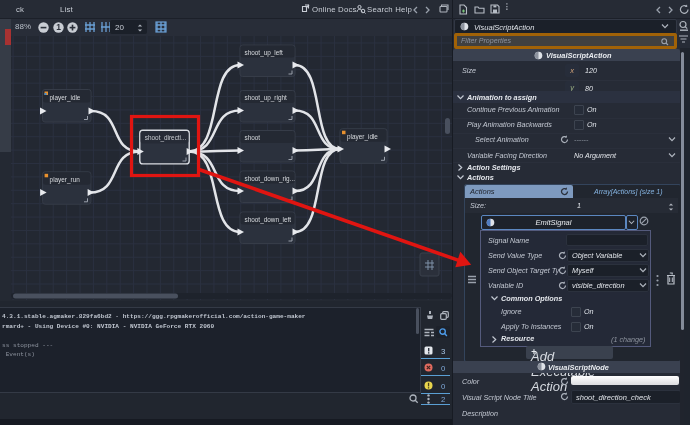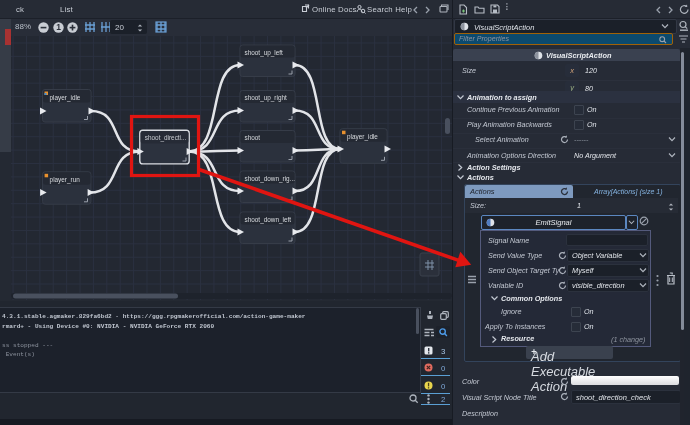--- a/index.html
+++ b/index.html
@@ -319,21 +319,21 @@
       <svg class="abs" style="left:206px;top:4px" width="8" height="5" viewBox="0 0 8 5">
           <path d="M1 0.5l3 3.2 3-3.2" fill="none" stroke="#aeb4bd" stroke-width="1.2"></path>
         </svg>
     </div>
     <svg class="abs" style="left:225px;top:20px" width="12" height="12" viewBox="0 0 12 12">
         <circle cx="5" cy="4.5" r="3" fill="none" stroke="#aeb4bd" stroke-width="1.2"></circle>
         <path d="M7.2 6.7l2 2" stroke="#aeb4bd" stroke-width="1.2"></path>
         <rect x="2" y="9.5" width="8" height="1.4" fill="#aeb4bd"></rect>
       </svg>
 
-    <div class="abs" style="left:1px;top:33px;width:217px;height:9.5px;background:#0c4a6e;border:1px solid #a16207;border-radius:2px">
+    <div class="abs" style="left:1px;top:33px;width:217px;height:9.5px;background:#404040;border:3px solid #a16207;border-radius:2px">
       <span class="abs" style="left:4px;top:1.2px;font-size:7.1px;color:#8d93a0">Filter Properties</span>
       <svg class="abs" style="left:204px;top:1.5px" width="8" height="8" viewBox="0 0 8 8">
           <circle cx="3.2" cy="3.2" r="2.4" fill="none" stroke="#9aa1ac" stroke-width="1.1"></circle>
           <path d="M5 5l2 2" stroke="#9aa1ac" stroke-width="1.1"></path>
         </svg>
     </div>
     <svg class="abs" style="left:225px;top:33.5px" width="11" height="10" viewBox="0 0 11 10">
         <path d="M1 2h9M2.5 5h6M4 8h3" stroke="#aeb4bd" stroke-width="1.2"></path>
       </svg>
 
@@ -373,21 +373,21 @@
     <span class="lab" style="left:134px;top:120px;color:#dde1e7">On</span>
     <span class="lab" style="left:22px;top:135px">Select Animation</span>
     <svg class="abs revt" style="left:107px;top:134.5px" width="9" height="9" viewBox="0 0 9 9">
         <path d="M7.5 4.5a3 3 0 1 1-1-2.2" fill="none" stroke="#aab0ba" stroke-width="1.2"></path>
         <path d="M6.7 0.3l0.2 2.2-2.1-0.3z" fill="#aab0ba"></path>
       </svg>
     <span class="lab" style="left:121px;top:135px;color:#9aa1ac">------</span>
     <svg class="abs" style="left:215px;top:137px" width="8" height="5" viewBox="0 0 8 5">
         <path d="M1 0.5l3 3.2 3-3.2" fill="none" stroke="#aeb4bd" stroke-width="1.2"></path>
       </svg>
-    <span class="lab" style="left:14px;top:151px">Animation Options Direction</span>
+    <span class="lab" style="left:14px;top:151px">Variable Facing Direction</span>
     <span class="lab" style="left:121px;top:151px;color:#e2e5ea">No Argument</span>
     <svg class="abs" style="left:215px;top:153px" width="8" height="5" viewBox="0 0 8 5">
         <path d="M1 0.5l3 3.2 3-3.2" fill="none" stroke="#aeb4bd" stroke-width="1.2"></path>
       </svg>
     <svg class="abs" style="left:5px;top:163.5px" width="5" height="7" viewBox="0 0 5 7">
         <path d="M0.5 0.5l3.2 3-3.2 3" fill="none" stroke="#c3c8d2" stroke-width="1.2"></path>
       </svg>
     <span class="labb" style="left:14px;top:162.5px">Action Settings</span>
     <svg class="abs" style="left:4px;top:175px" width="7" height="5" viewBox="0 0 7 5">
         <path d="M0.5 0.5l3 3.2 3-3.2" fill="none" stroke="#c3c8d2" stroke-width="1.2"></path>
@@ -466,21 +466,21 @@
               <path d="M1 0.5l3 3.2 3-3.2" fill="none" stroke="#aeb4bd" stroke-width="1.2"></path>
             </svg>
           </div>
         <svg class="abs" style="left:10px;top:65px" width="7" height="5" viewBox="0 0 7 5">
             <path d="M0.5 0.5l3 3.2 3-3.2" fill="none" stroke="#c3c8d2" stroke-width="1.2"></path>
           </svg>
         <span class="labb" style="left:20px;top:62.5px">Common Options</span>
         <span class="lab" style="left:20px;top:76px">Ignore</span>
         <div class="chk" style="left:90px;top:75.5px"></div>
         <span class="lab" style="left:103px;top:76px;color:#dde1e7">On</span>
-        <span class="lab" style="left:4px;top:91px">Apply To Instances</span>
+        <span class="lab" style="left:20px;top:91px">Apply To Instances</span>
         <div class="chk" style="left:90px;top:90.5px"></div>
         <span class="lab" style="left:103px;top:91px;color:#dde1e7">On</span>
         <svg class="abs" style="left:11px;top:104.5px" width="5" height="7" viewBox="0 0 5 7">
             <path d="M0.5 0.5l3.2 3-3.2 3" fill="none" stroke="#c3c8d2" stroke-width="1.2"></path>
           </svg>
         <span class="labb" style="left:20px;top:103px">Resource</span>
         <span class="lab" style="left:130px;top:103.5px;color:#8d939e">(1 change)</span>
       </div>
 
       <svg class="abs" style="left:2px;top:90px" width="10" height="9" viewBox="0 0 10 9">
@@ -495,20 +495,27 @@
           <path d="M2 3.5h8M3 3.5V12h6V3.5M4.8 1h2.4v1.5" fill="none" stroke="#b9bfc8" stroke-width="1.2"></path>
           <path d="M4.7 5.5v4.5M7.3 5.5v4.5" stroke="#b9bfc8" stroke-width="1"></path>
         </svg>
 
       <div class="abs" style="left:61px;top:161px;width:87px;height:13px;background:#3a414e;border-radius:2px">
         <span class="abs" style="left:5px;top:0px;font-size:9.5px;font-weight:bold;color:#e4e7ec">+</span>
         <span class="abs" style="left:5px;top:2.5px;font-size:13px;color:#d6dae0">Add Executable Action</span>
       </div>
     </div>
 
+    <div class="abs" style="left:0;top:361px;width:227px;height:11.5px;background:#3a4150">
+      <svg class="abs" style="left:84px;top:1.2px" width="9" height="9" viewBox="0 0 9 9">
+          <circle cx="4.5" cy="4.5" r="3.8" fill="#dfe3e8"></circle>
+          <path d="M4.5 0.7A3.8 3.8 0 0 0 4.5 8.3z" fill="#8d939e"></path>
+        </svg>
+      <span class="abs" style="left:95px;top:1.5px;font-size:7.4px;font-weight:bold;color:#e8ebef">VisualScriptNode</span>
+    </div>
     <span class="lab" style="left:9px;top:377px">Color</span>
     <svg class="abs revt" style="left:107px;top:376.5px" width="9" height="9" viewBox="0 0 9 9">
         <path d="M7.5 4.5a3 3 0 1 1-1-2.2" fill="none" stroke="#aab0ba" stroke-width="1.2"></path>
         <path d="M6.7 0.3l0.2 2.2-2.1-0.3z" fill="#aab0ba"></path>
       </svg>
     <div class="abs" style="left:118px;top:375.5px;width:108px;height:9.5px;border-radius:2px;background:linear-gradient(#ffffff,#dcdce0)"></div>
     <span class="lab" style="left:9px;top:392.5px">Visual Script Node Title</span>
     <svg class="abs revt" style="left:107px;top:392px" width="9" height="9" viewBox="0 0 9 9">
         <path d="M7.5 4.5a3 3 0 1 1-1-2.2" fill="none" stroke="#aab0ba" stroke-width="1.2"></path>
         <path d="M6.7 0.3l0.2 2.2-2.1-0.3z" fill="#aab0ba"></path>

